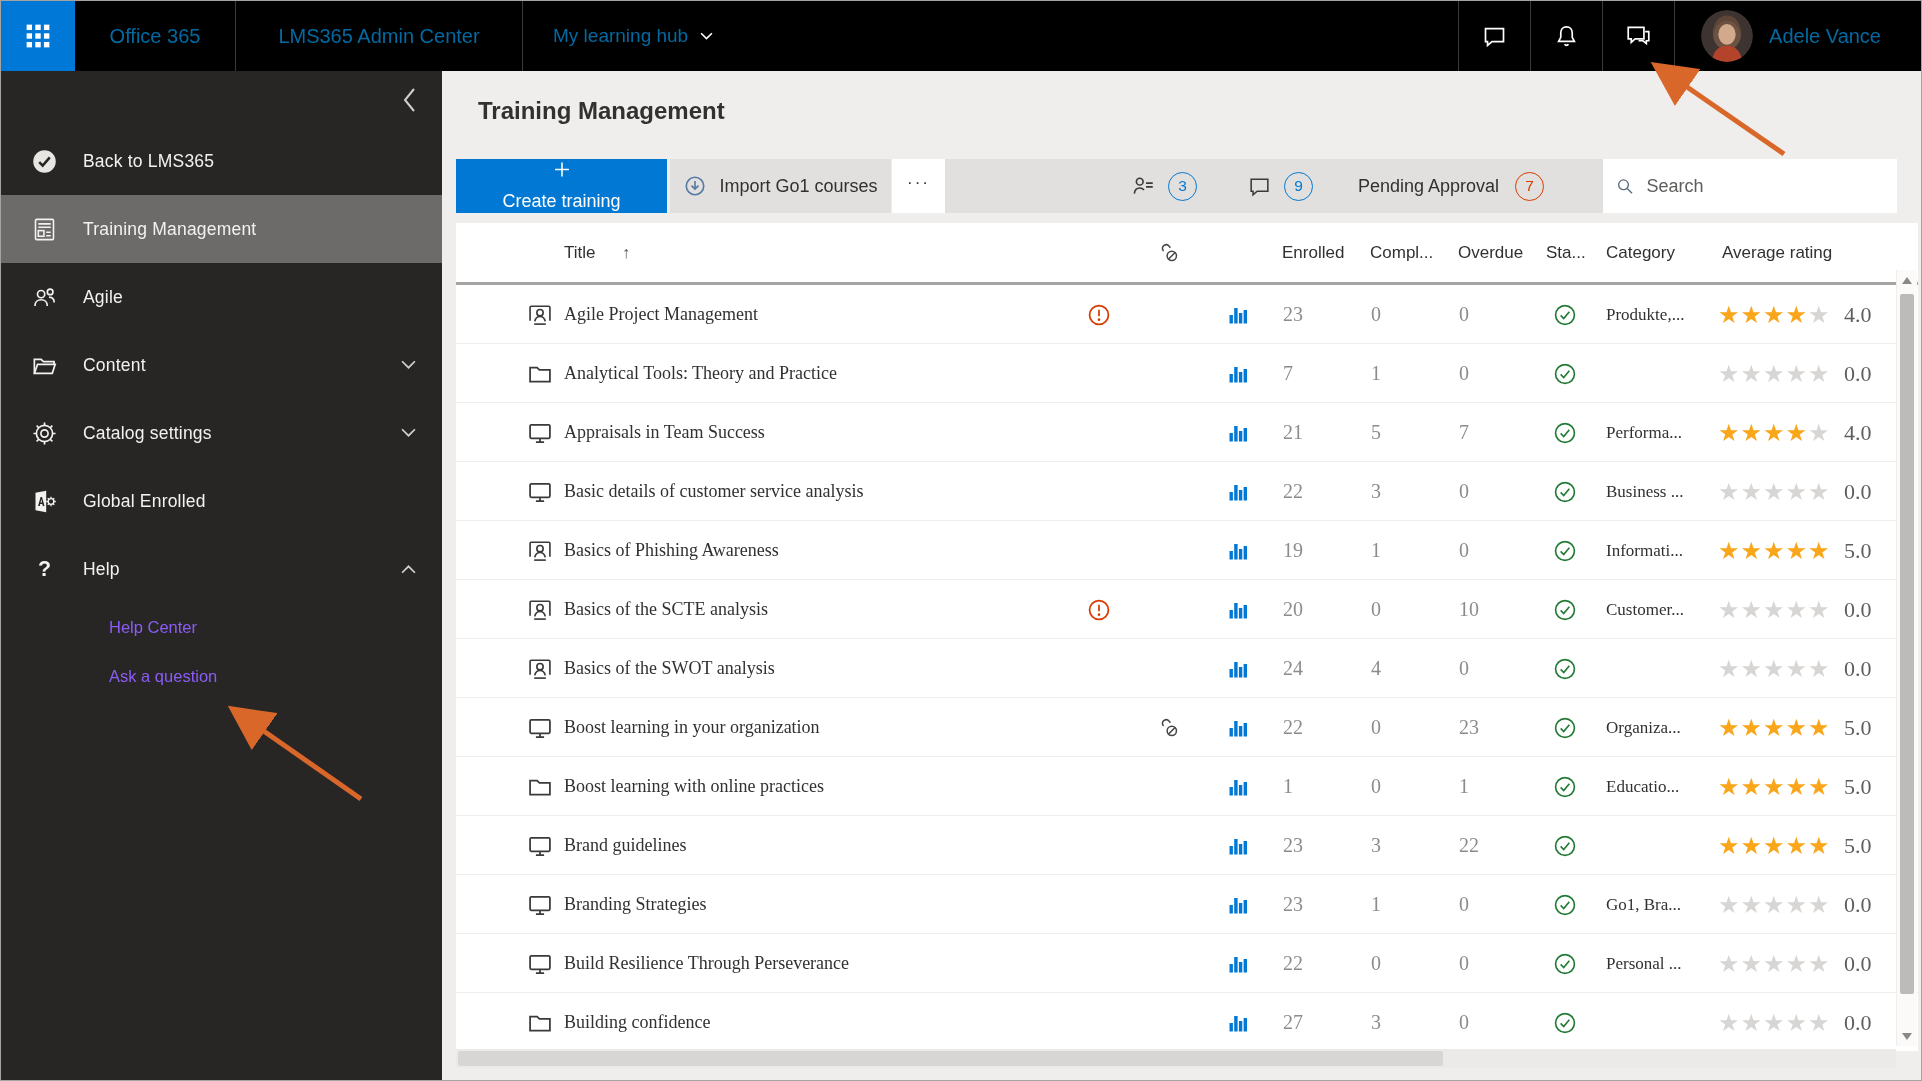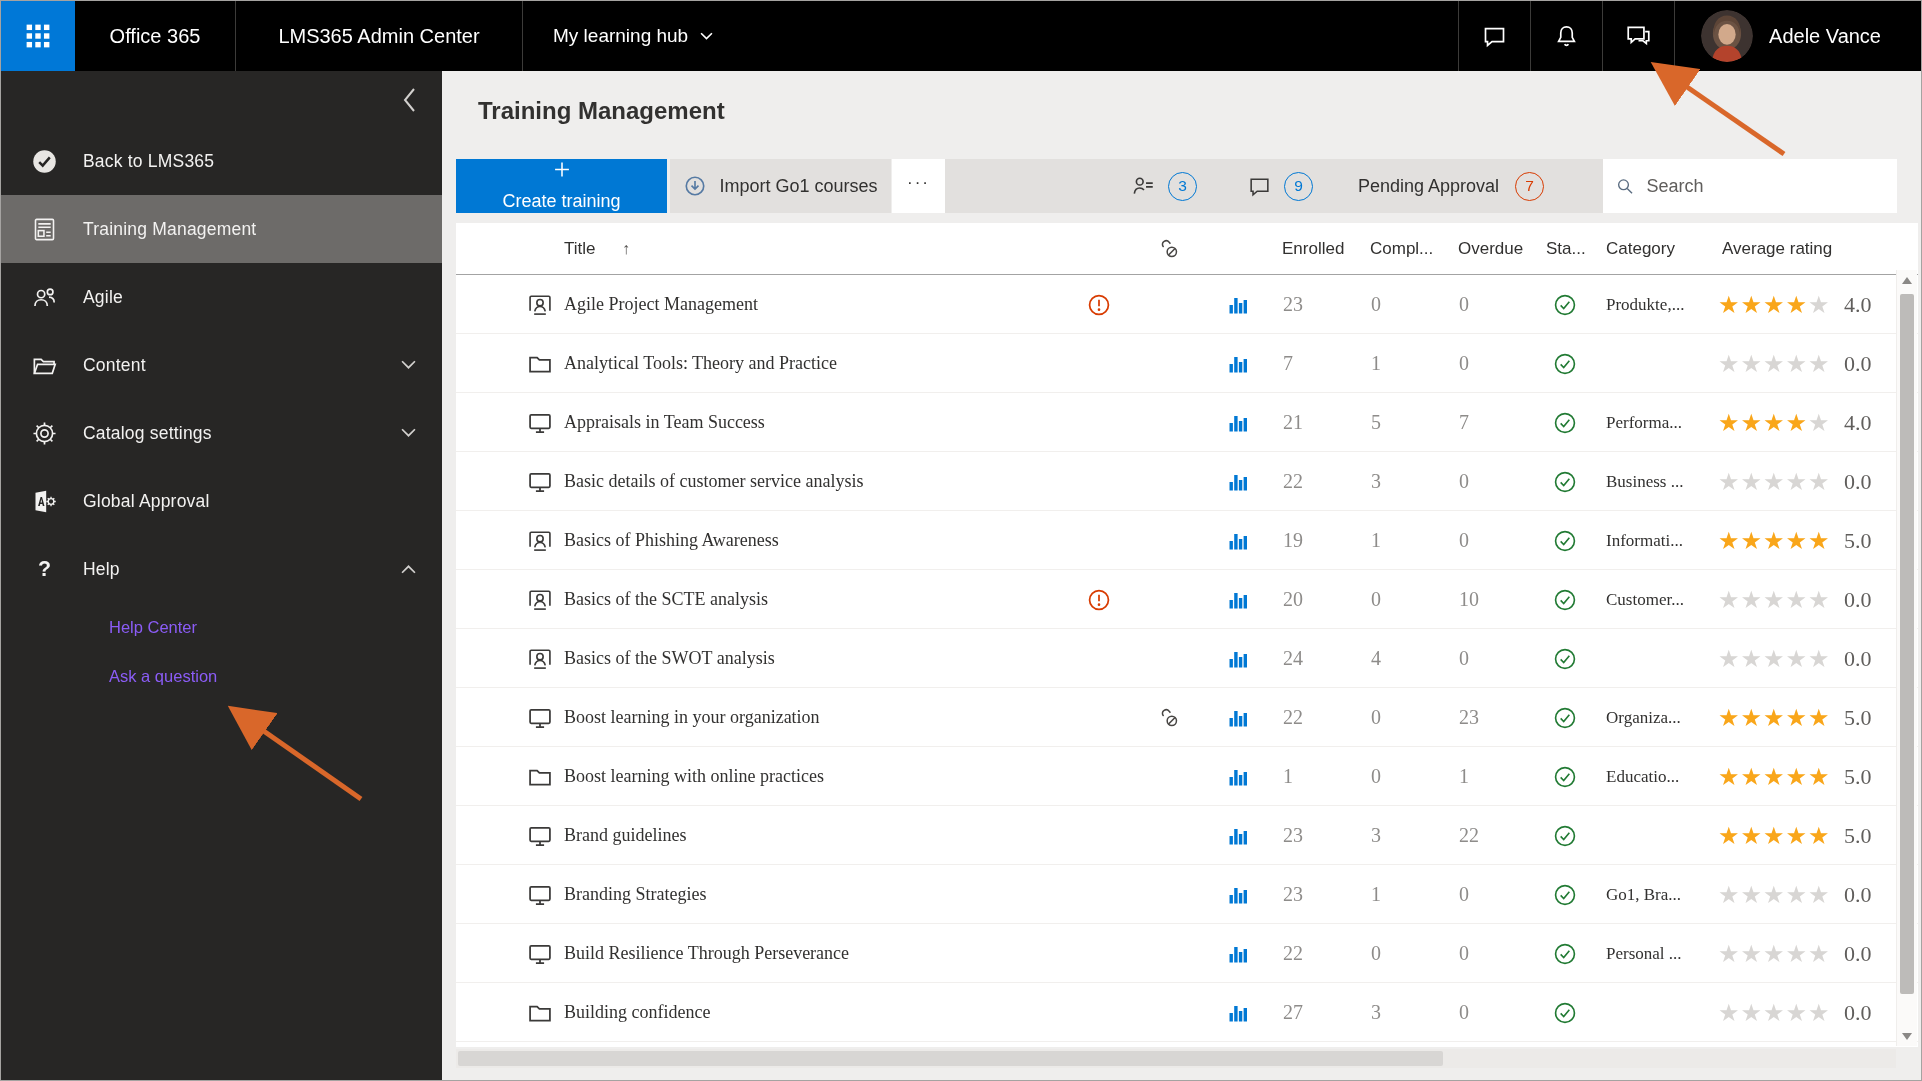--- a/index.html
+++ b/index.html
@@ -1,21 +1,21 @@
 <!DOCTYPE html>
 <html><head>
 <meta charset="utf-8">
 <style>
   html,body{margin:0;padding:0;background:#dedede;}
   *{box-sizing:border-box;}
   body{font-family:"Liberation Sans",sans-serif;}
   .screen{position:relative;width:1922px;height:1081px;background:#efeeed;overflow:hidden;border:1px solid #a5a3a1;}
 
   
-  .topbar{position:absolute;top:0;left:0;width:100%;height:70px;background:#000;display:flex;align-items:center;color:#ffffff;z-index:10;}
+  .topbar{position:absolute;top:0;left:0;width:100%;height:70px;background:#000;display:flex;align-items:center;color:#0369a1;z-index:10;}
   .waffle{width:74px;height:70px;background:#0078d7;display:flex;align-items:center;justify-content:center;cursor:pointer;flex:0 0 auto;}
   .tb-sep{width:1px;height:70px;background:#3c3b39;flex:0 0 auto;}
   .tb-link{height:70px;display:flex;align-items:center;font-size:20px;padding:0 34px;white-space:nowrap;}
   .tb-link.w160{width:160px;justify-content:center;padding:0;}
   .tb-link.w286{width:286px;justify-content:center;padding:0;}
   .tb-hub{display:flex;align-items:center;gap:12px;padding:0 30px;font-size:19px;height:70px;}
   .tb-right{margin-left:auto;display:flex;align-items:center;height:70px;}
   .tb-iconbtn{width:71px;height:70px;display:flex;align-items:center;justify-content:center;cursor:pointer;}
   .account{display:flex;align-items:center;height:70px;padding:0 40px 0 26px;gap:16px;}
   .avatar{width:52px;height:52px;border-radius:50%;overflow:hidden;flex:0 0 auto;}
@@ -48,21 +48,21 @@
   .bg-pending{left:916px;}
   .count-badge{width:29px;height:29px;border:1.5px solid #0078d4;border-radius:50%;color:#0078d4;font-size:15.5px;display:flex;align-items:center;justify-content:center;background:transparent;}
   .count-badge.red{border-color:#d83b01;color:#d83b01;}
   .pending-label{font-size:18px;color:#323130;margin-right:4px;white-space:nowrap;}
   .searchbox{position:absolute;top:88px;left:1161px;width:294px;height:54px;background:#fff;display:flex;align-items:center;padding:0 12px;}
   .searchbox input{border:none;outline:none;font-size:18px;color:#323130;width:100%;margin-left:9px;font-family:inherit;background:transparent;}
   .searchbox input::placeholder{color:#605e5c;}
 
   
   .table{position:absolute;left:14px;top:152px;width:1462px;height:824px;background:#fff;}
-  .thead{position:relative;height:52px;border-bottom:1px solid #a3a3a3;font-size:17px;color:#323130;}
+  .thead{position:relative;height:62px;border-bottom:3px solid #a3a3a3;font-size:17px;color:#323130;}
   .tcell{position:absolute;top:0;height:100%;display:flex;align-items:center;}
   .c-title{left:108px;} .c-titlearrow{left:166px;color:#565452;font-size:16px;}
   .c-unlink{left:700px;width:26px;}
   .c-enrolled{left:826px;} .c-completed{left:914px;} .c-overdue{left:1002px;}
   .c-status{left:1090px;} .c-category{left:1150px;} .c-rating{left:1266px;}
   .tbody{position:relative;font-family:Liberation Serif, serif;}
   .trow{position:relative;height:59px;border-bottom:1px solid #f1efed;background:#fff;}
   .trow .tcell{height:59px;}
   .cell-type{left:70px;width:28px;}
   .cell-title{left:108px;font-size:18px;color:#323130;white-space:nowrap;}
@@ -255,21 +255,21 @@
     <span class="side-icon">
             <svg width="27" height="27" viewBox="0 0 24 24">
               <path d="M13.5 2.5L4 4.2v15.6l9.5 1.7z" fill="#f3f2f1"></path>
               <path d="M6.3 16l2.2-8h1.3l2.2 8h-1.5l-.4-1.8H8.2L7.8 16zM8.5 12.9h1.3L9.1 9.8z" fill="#262625"></path>
               <g fill="none" stroke="#f3f2f1" stroke-width="1.2">
                 <circle cx="17.8" cy="12" r="2.5"></circle>
                 <path d="M17.8 7.8v1.7M17.8 14.5v1.7M22 12h-1.7M15.3 12h-1.7M20.7 9.1l-1.2 1.2M16.1 13.7l-1.2 1.2M20.7 14.9l-1.2-1.2M16.1 10.3l-1.2-1.2"></path>
               </g>
             </svg>
           </span>
-    <span class="side-label">Global Approval</span>
+    <span class="side-label">Global Enrolled</span>
 
   </div>
         <div class="side-item">
     <span class="side-icon">
             <svg width="27" height="27" viewBox="0 0 24 24">
               <text x="12" y="18" text-anchor="middle" font-size="19" font-weight="bold" fill="#f3f2f1" font-family="inherit">?</text>
             </svg>
           </span>
     <span class="side-label">Help</span>
     <span class="side-chevron up">

